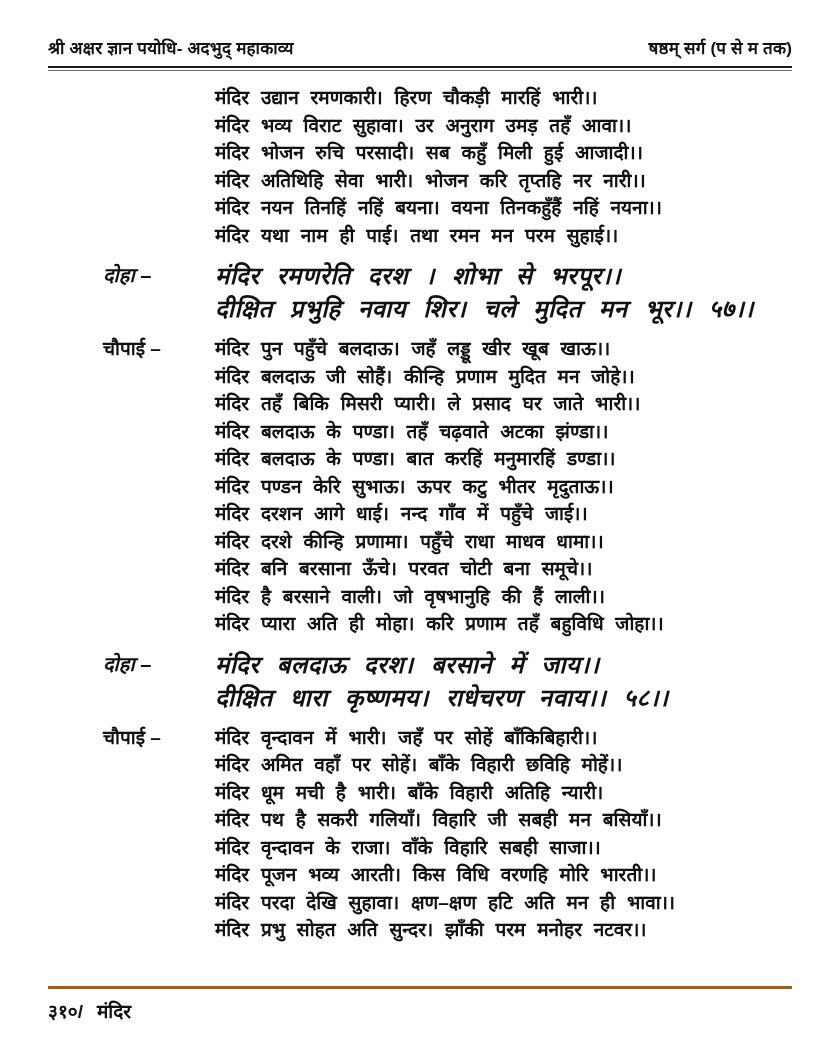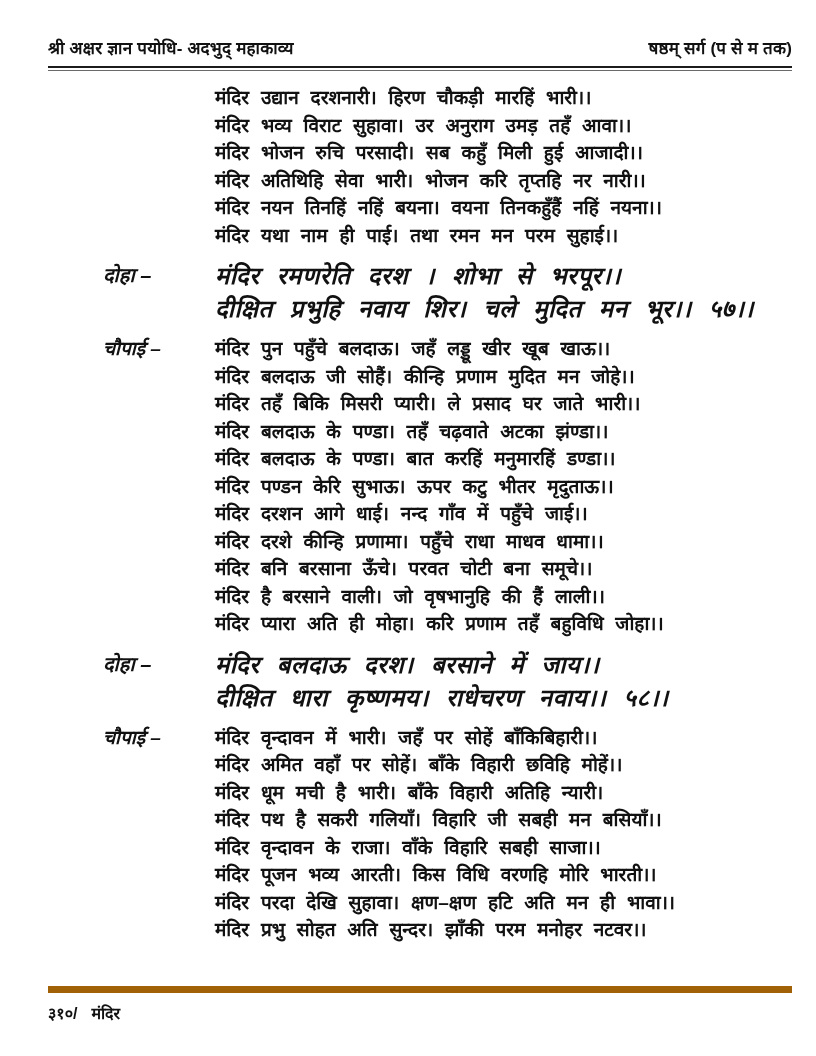--- a/index.html
+++ b/index.html
@@ -31,64 +31,64 @@
     border-top: 2.5px solid #1c1c1c;
     border-bottom: 1.2px solid #6a6a6a;
   }
   
   .verse-body { padding-top: 13px; }
   .section { display: flex; align-items: flex-start; }
   .section-label-col { flex: none; width: 167px; box-sizing: border-box; padding-left: 55px; }
   .section-lines { flex: 1; min-width: 0; }
   .section-lines p { margin: 0; white-space: nowrap; }
 
-  .sec-chaupai .section-label-col { font-size: 19px; line-height: 27.5px; font-style: italic; }
+  .sec-chaupai .section-label-col { font-size: 19px; line-height: 27.5px; }
   .sec-chaupai .section-lines p {
     font-size: 19px;
     line-height: 27.5px;
     word-spacing: 6.5px;
   }
   .sec-doha { margin: 10px 0 10px 0; }
   .sec-doha .section-label-col {
     font-size: 20px; line-height: 33px; font-style: italic;
   }
   .sec-doha .section-lines p {
     font-size: 24px;
     line-height: 33px;
     font-style: italic;
     word-spacing: 10px;
     letter-spacing: 0.5px;
   }
   
   .footer {
     position: absolute;
     left: 48px; right: 24px; top: 986px;
-    border-top: 7px solid #a16207;
+    border-top: 3px solid #a16207;
     padding-top: 9px;
-    font-size: 16px;
+    font-size: 19px;
   }
   .footer .footer-label { margin-left: 14px; }
 </style>
 </head>
 <body>
 
 <div class="page">
 
   <div class="header">
     <span>श्री अक्षर ज्ञान पयोधि- अदभुद् महाकाव्य</span>
     <span>षष्ठम् सर्ग (प से म तक)</span>
   </div>
 
   <div class="header-rule"></div>
 
   <main class="verse-body">
       <div class="section sec-chaupai">
         <div class="section-label-col"></div>
         <div class="section-lines">
-          <p>मंदिर उद्यान दरशनारी। हिरण चौकड़ी मारहिं भारी।।</p>
+          <p>मंदिर उद्यान रमणकारी। हिरण चौकड़ी मारहिं भारी।।</p>
           <p>मंदिर भव्य विराट सुहावा। उर अनुराग उमड़ तहँ आवा।।</p>
           <p>मंदिर भोजन रुचि परसादी। सब कहुँ मिली हुई आजादी।।</p>
           <p>मंदिर अतिथिहि सेवा भारी। भोजन करि तृप्तहि नर नारी।।</p>
           <p>मंदिर नयन तिनहिं नहिं बयना। वयना तिनकहुँहैं नहिं नयना।।</p>
           <p>मंदिर यथा नाम ही पाई। तथा रमन मन परम सुहाई।।</p>
         </div>
       </div>
       <div class="section sec-doha">
         <div class="section-label-col">दोहा –</div>
         <div class="section-lines">

